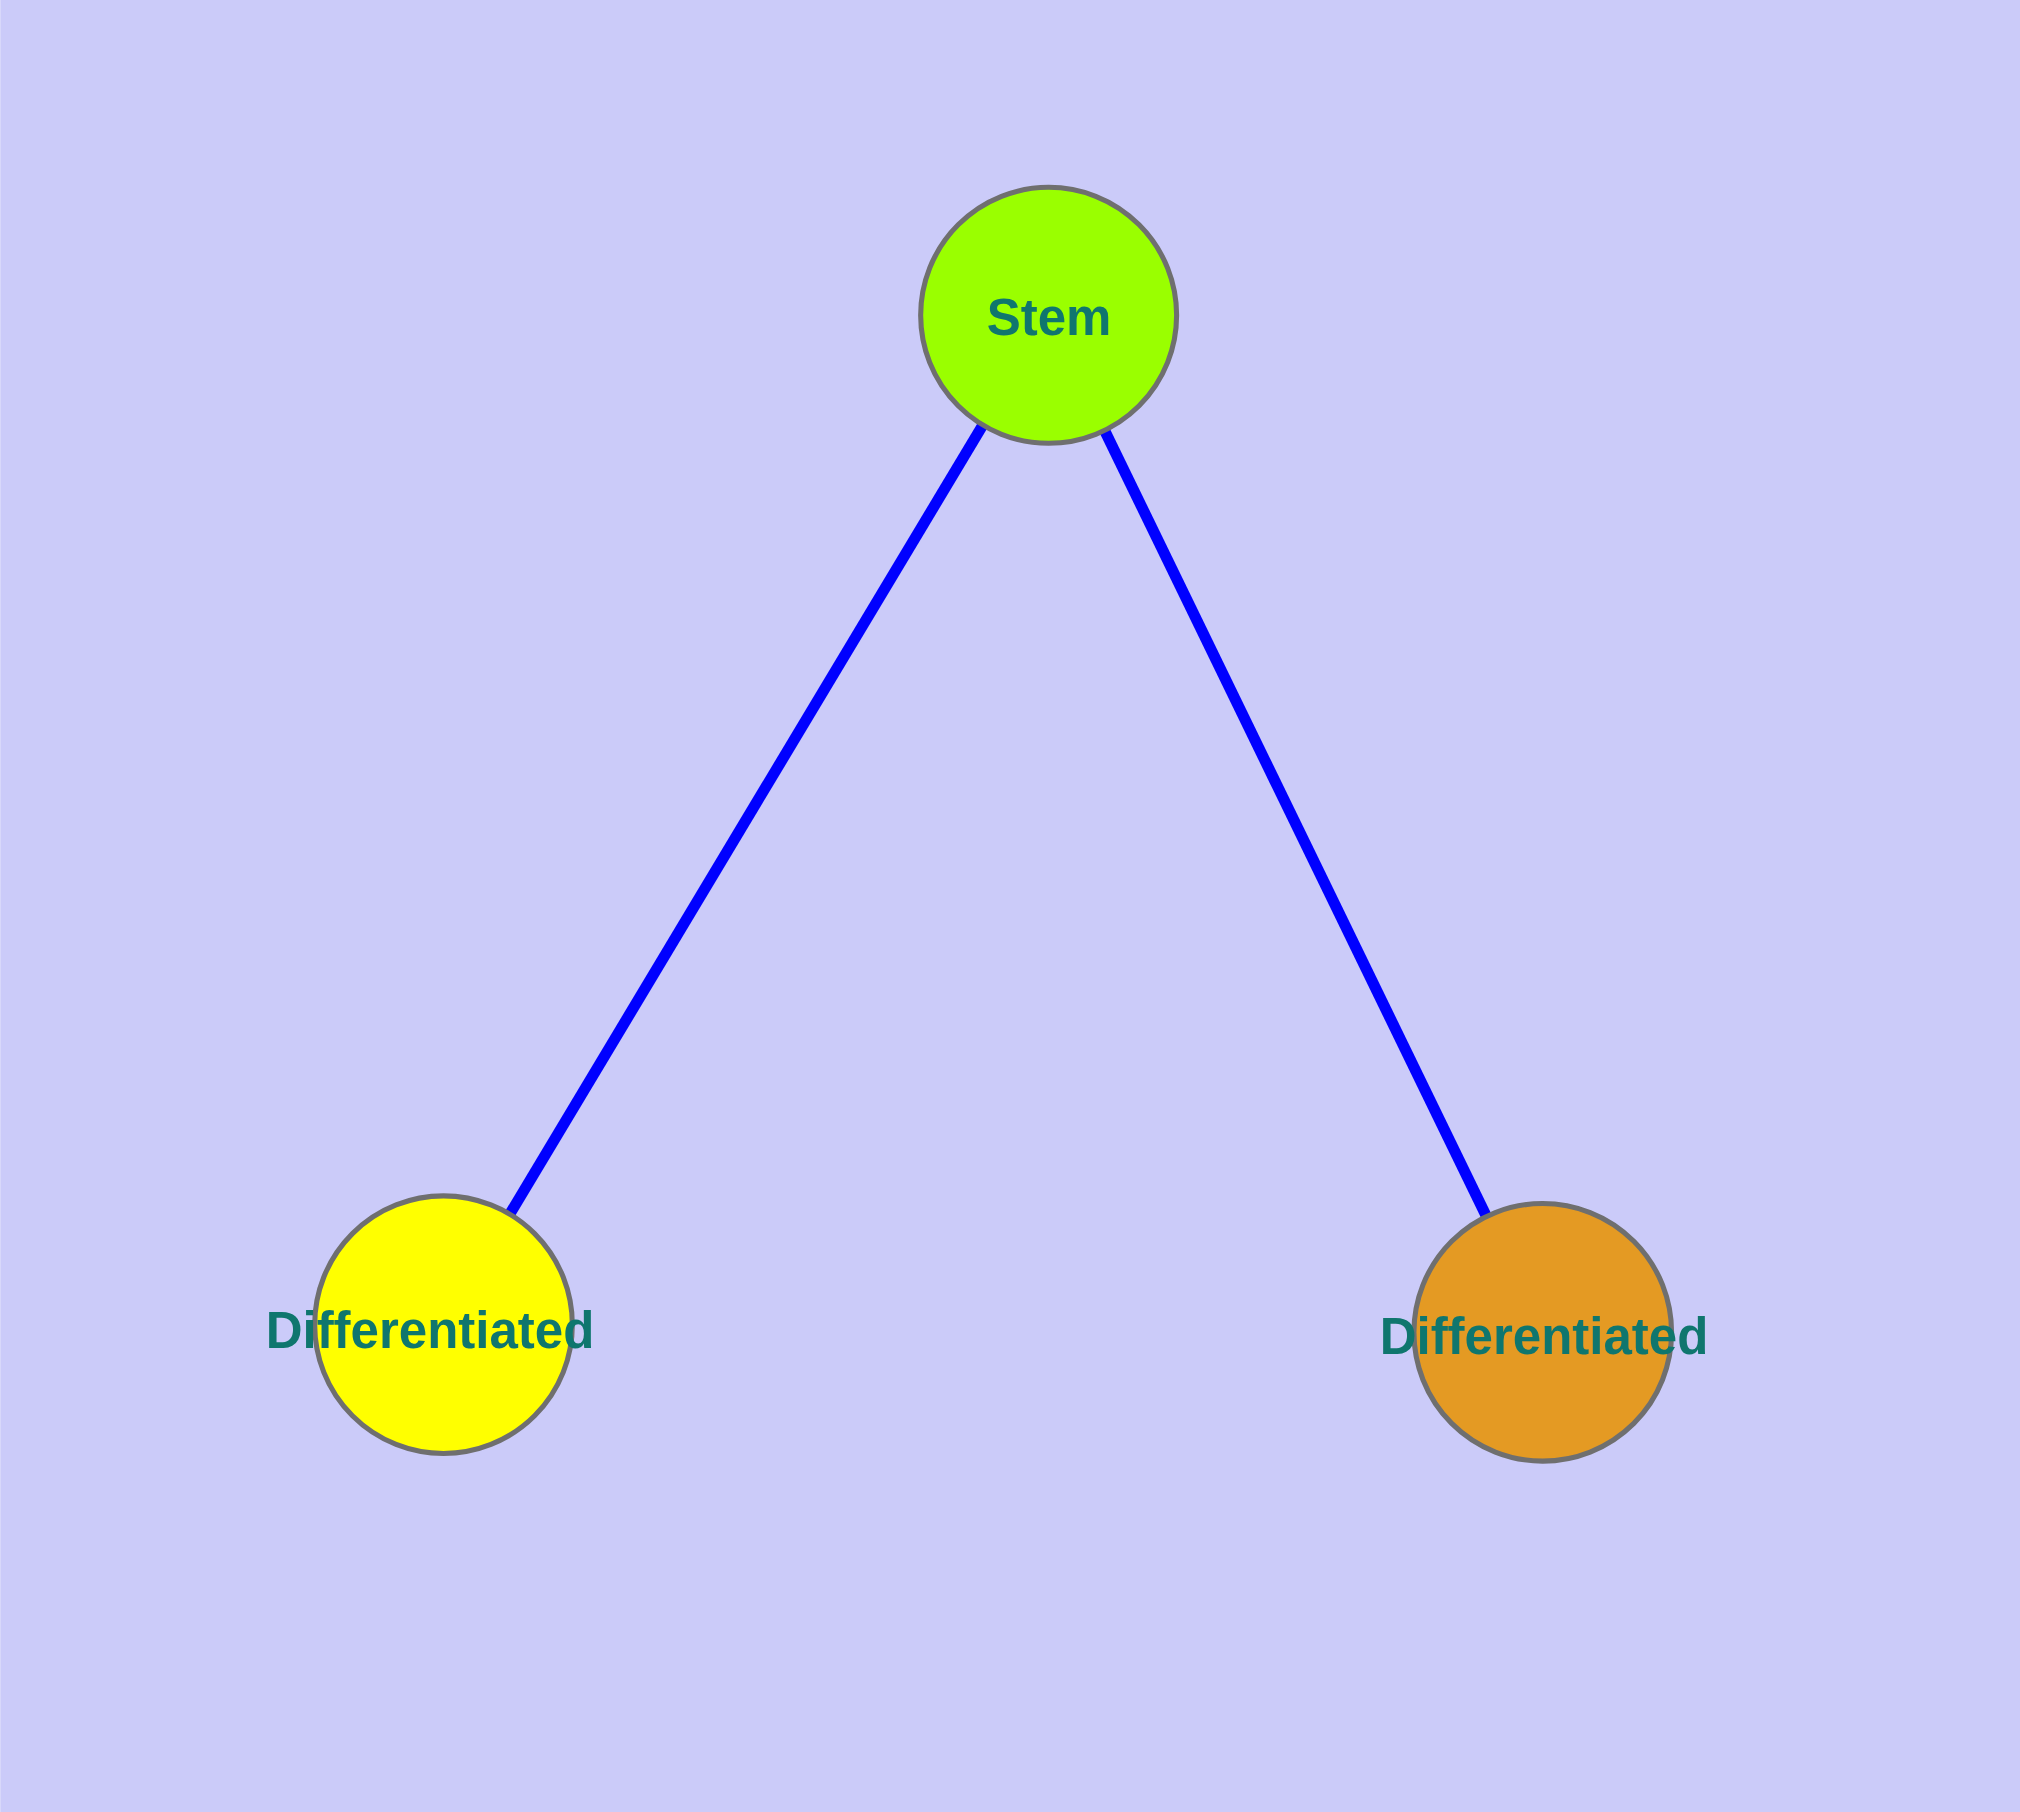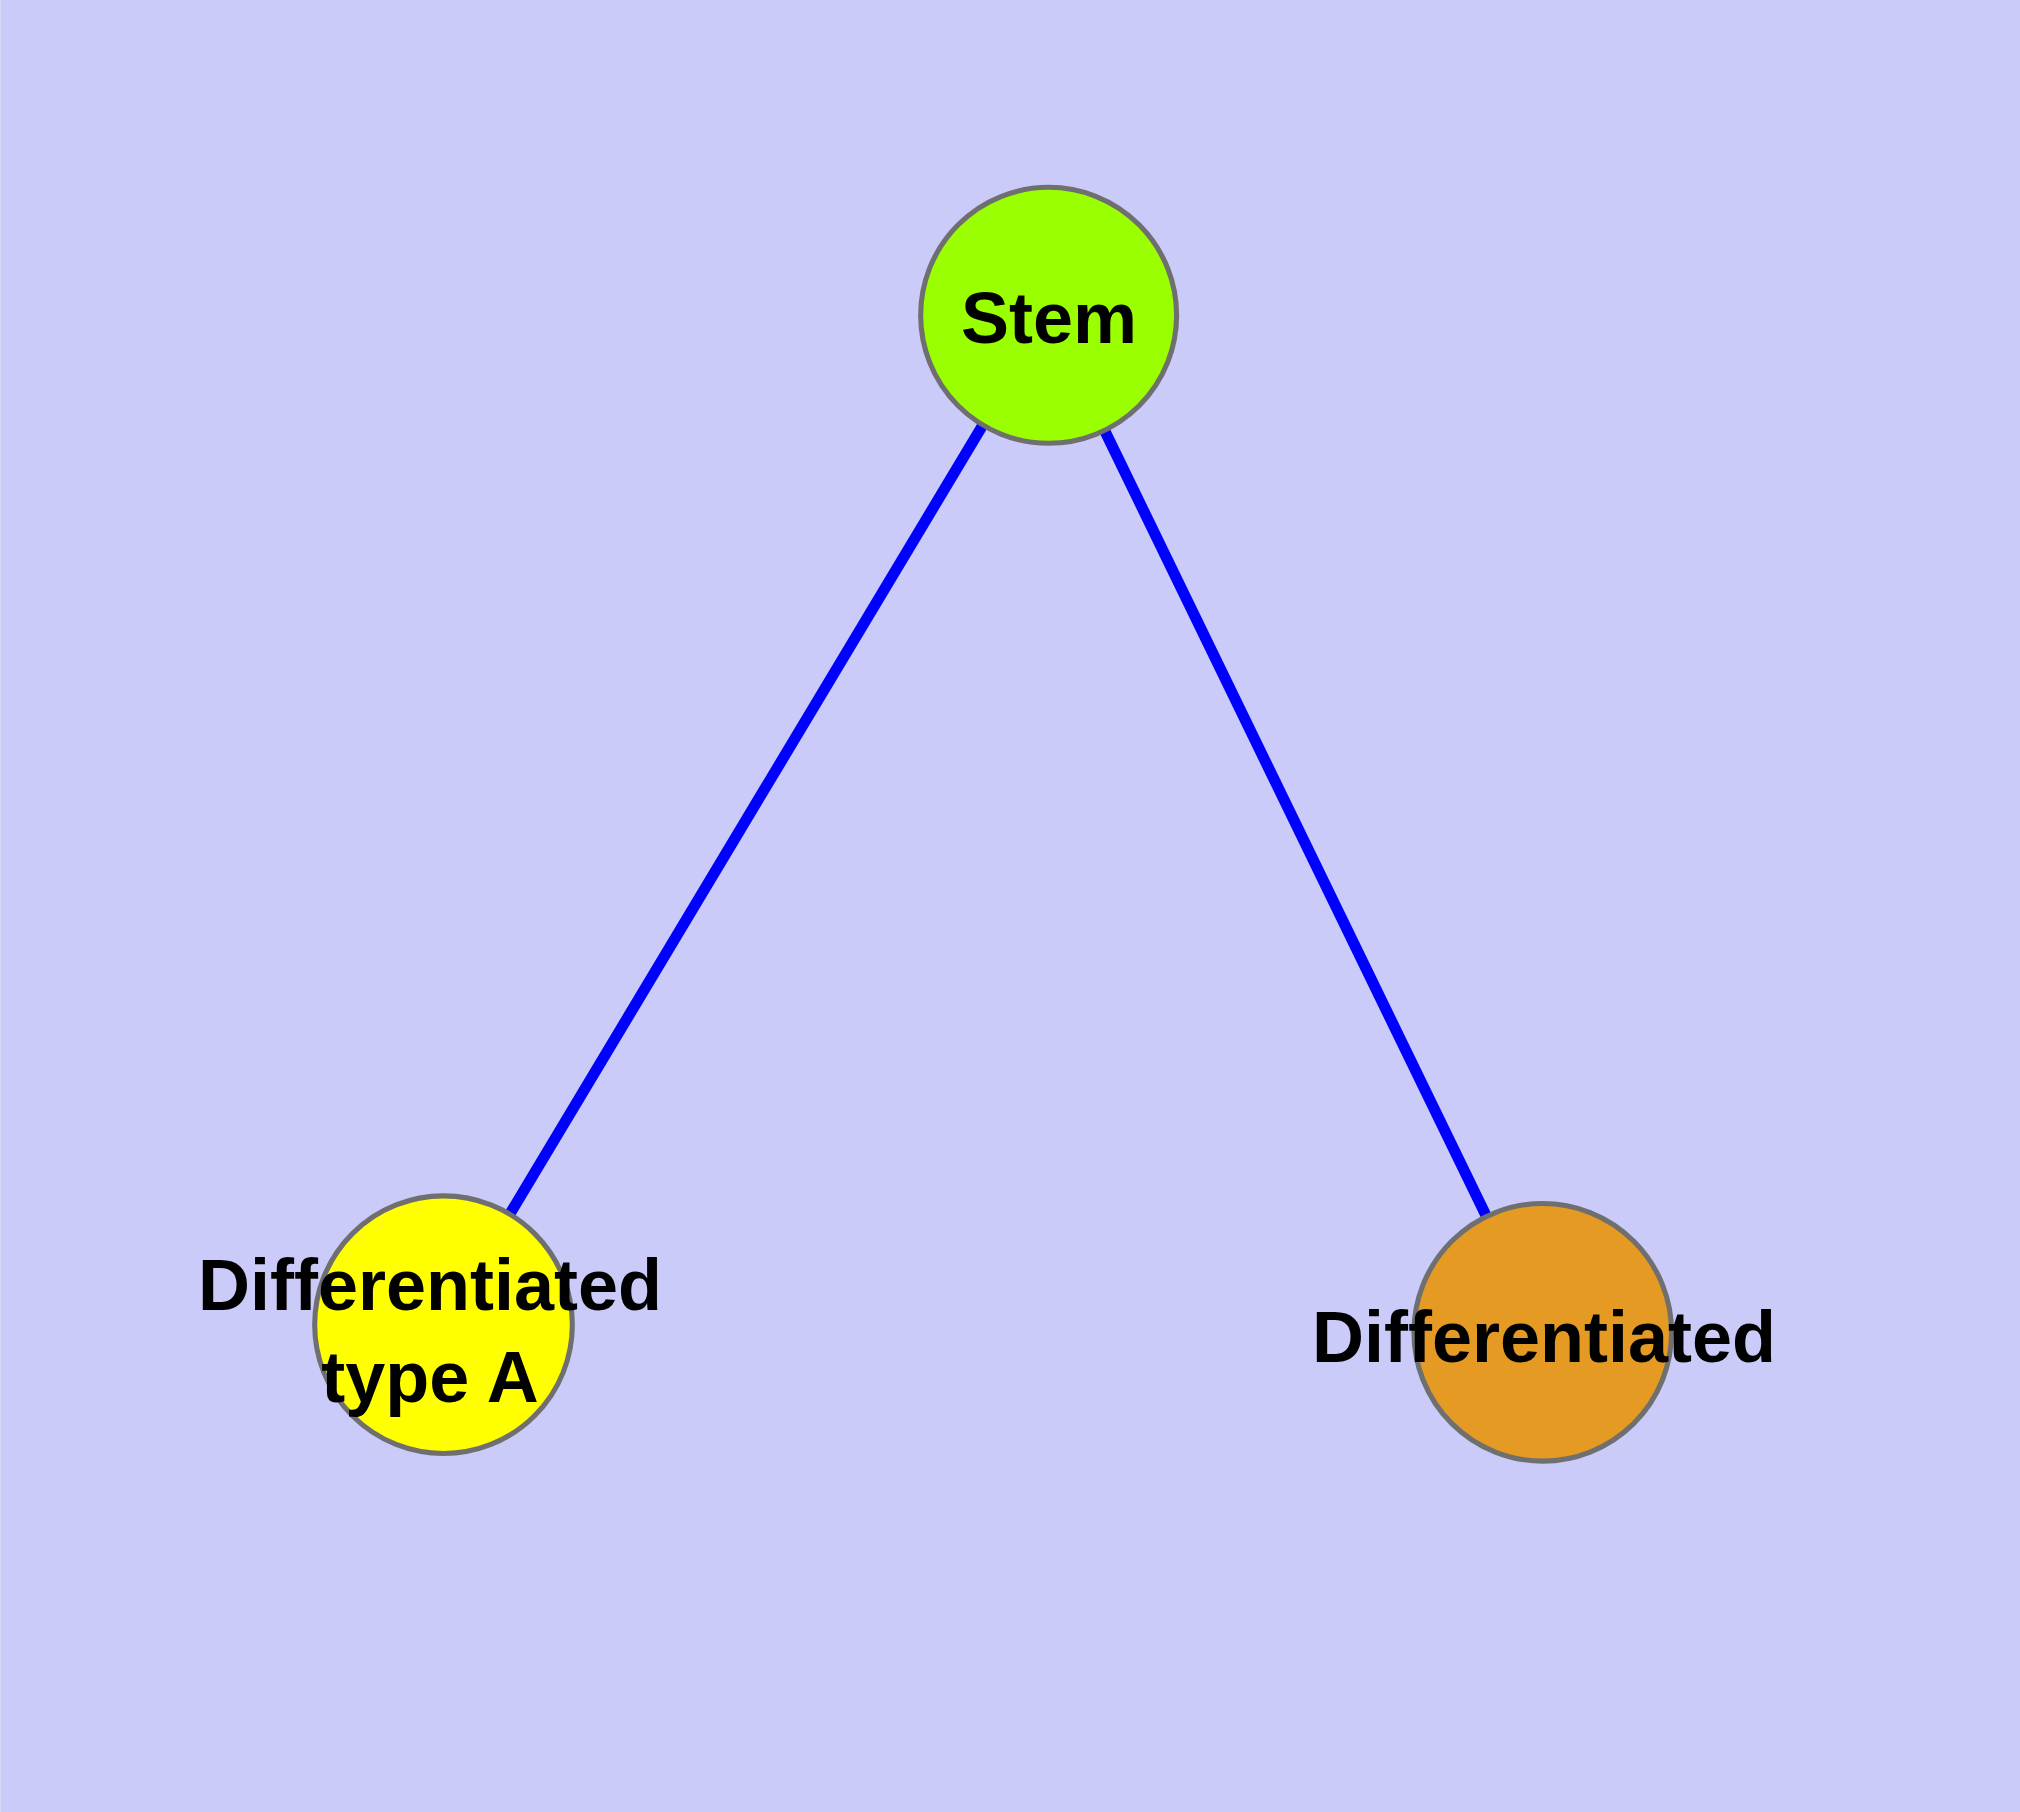--- a/index.html
+++ b/index.html
@@ -23,23 +23,23 @@
     stroke-width: 13px;
     fill: none;
   }
   .node-circle {
     stroke-width: 6px;
   }
   .node-label {
     position: absolute;
     transform: translate(-50%, -50%);
     font-weight: bold;
-    font-size: 72px;
+    font-size: 51px;
     line-height: 92px;
-    color: #000000;
+    color: #0f766e;
     text-align: center;
     white-space: nowrap;
   }
 </style>
 </head>
 <body>
 
 <div class="stage">
 
   <svg width="2021" height="1812" viewBox="0 0 2384 2138">
@@ -56,21 +56,20 @@
 
     <circle cx="1820" cy="1572" r="152" class="node-circle" fill="#E49A23" stroke="#6F6F6F"></circle>
   </svg>
 
   <div class="node-label" style="left:1049px; top:318px;">
     <div>Stem</div>
   </div>
 
   <div class="node-label" style="left:430px; top:1331px;">
     <div>Differentiated</div>
-    <div>type A</div>
   </div>
 
   <div class="node-label" style="left:1544px; top:1337px;">
     <div>Differentiated</div>
   </div>
 
 </div>
 
 
 </body></html>

